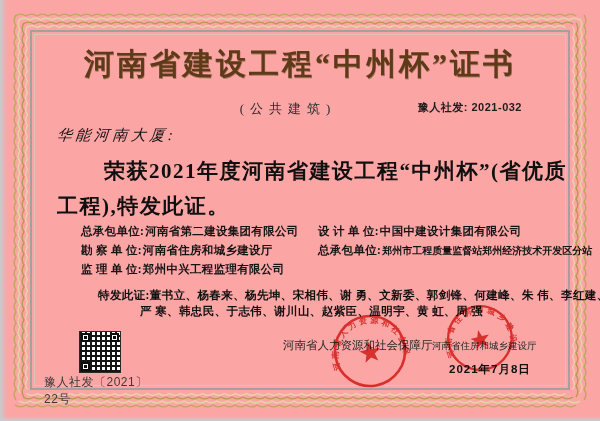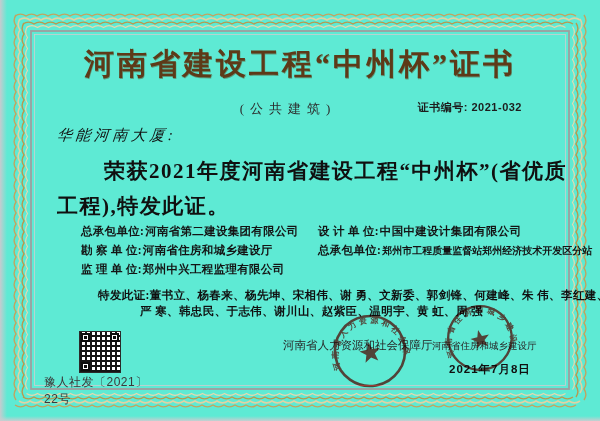--- a/index.html
+++ b/index.html
@@ -1,17 +1,17 @@
 <!DOCTYPE html>
 <html><head>
 <meta charset="utf-8">
 <style>
   html,body{margin:0;padding:0;background:#e7e9ea;}
   .scan{
-    position:relative;width:600px;height:421px;background:#5eead4;overflow:hidden;
+    position:relative;width:600px;height:421px;background:#fca5a5;overflow:hidden;
     font-family:"Liberation Serif","DejaVu Serif",serif;color:#141414;
   }
   .edge-left{position:absolute;left:0;top:0;width:7px;height:100%;
     background:linear-gradient(90deg,#c6cbcf,rgba(246,247,246,0));z-index:9;}
   .edge-bottom{position:absolute;left:0;bottom:0;width:100%;height:5px;
     background:linear-gradient(0deg,#c9cdd0,rgba(246,247,246,0));z-index:9;}
   #borderArt{position:absolute;left:0;top:0;z-index:1;}
   .abs{position:absolute;z-index:3;}
 
   .title{top:44px;left:0;right:0;text-align:center;font-size:30px;font-weight:bold;
@@ -80,21 +80,21 @@
       <path d="M 26.5 27.5 q 5.5 -3.8 11 0 q 5.5 -3.8 11 0 q 5.5 -3.8 11 0 q 5.5 -3.8 11 0 q 5.5 -3.8 11 0 q 5.5 -3.8 11 0 q 5.5 -3.8 11 0 q 5.5 -3.8 11 0 q 5.5 -3.8 11 0 q 5.5 -3.8 11 0 q 5.5 -3.8 11 0 q 5.5 -3.8 11 0 q 5.5 -3.8 11 0 q 5.5 -3.8 11 0 q 5.5 -3.8 11 0 q 5.5 -3.8 11 0 q 5.5 -3.8 11 0 q 5.5 -3.8 11 0 q 5.5 -3.8 11 0 q 5.5 -3.8 11 0 q 5.5 -3.8 11 0 q 5.5 -3.8 11 0 q 5.5 -3.8 11 0 q 5.5 -3.8 11 0 q 5.5 -3.8 11 0 q 5.5 -3.8 11 0 q 5.5 -3.8 11 0 q 5.5 -3.8 11 0 q 5.5 -3.8 11 0 q 5.5 -3.8 11 0 q 5.5 -3.8 11 0 q 5.5 -3.8 11 0 q 5.5 -3.8 11 0 q 5.5 -3.8 11 0 q 5.5 -3.8 11 0 q 5.5 -3.8 11 0 q 5.5 -3.8 11 0 q 5.5 -3.8 11 0 q 5.5 -3.8 11 0 q 5.5 -3.8 11 0 q 5.5 -3.8 11 0 q 5.5 -3.8 11 0 q 5.5 -3.8 11 0 q 5.5 -3.8 11 0 q 5.5 -3.8 11 0 q 5.5 -3.8 11 0 q 5.5 -3.8 11 0 q 5.5 -3.8 11 0 q 5.5 -3.8 11 0" fill="none" stroke="#e6d9ae" stroke-width="1.2"></path>
       <path d="M 26.5 393.5 q 5.5 3.8 11 0 q 5.5 3.8 11 0 q 5.5 3.8 11 0 q 5.5 3.8 11 0 q 5.5 3.8 11 0 q 5.5 3.8 11 0 q 5.5 3.8 11 0 q 5.5 3.8 11 0 q 5.5 3.8 11 0 q 5.5 3.8 11 0 q 5.5 3.8 11 0 q 5.5 3.8 11 0 q 5.5 3.8 11 0 q 5.5 3.8 11 0 q 5.5 3.8 11 0 q 5.5 3.8 11 0 q 5.5 3.8 11 0 q 5.5 3.8 11 0 q 5.5 3.8 11 0 q 5.5 3.8 11 0 q 5.5 3.8 11 0 q 5.5 3.8 11 0 q 5.5 3.8 11 0 q 5.5 3.8 11 0 q 5.5 3.8 11 0 q 5.5 3.8 11 0 q 5.5 3.8 11 0 q 5.5 3.8 11 0 q 5.5 3.8 11 0 q 5.5 3.8 11 0 q 5.5 3.8 11 0 q 5.5 3.8 11 0 q 5.5 3.8 11 0 q 5.5 3.8 11 0 q 5.5 3.8 11 0 q 5.5 3.8 11 0 q 5.5 3.8 11 0 q 5.5 3.8 11 0 q 5.5 3.8 11 0 q 5.5 3.8 11 0 q 5.5 3.8 11 0 q 5.5 3.8 11 0 q 5.5 3.8 11 0 q 5.5 3.8 11 0 q 5.5 3.8 11 0 q 5.5 3.8 11 0 q 5.5 3.8 11 0 q 5.5 3.8 11 0 q 5.5 3.8 11 0" fill="none" stroke="#e6d9ae" stroke-width="1.2"></path>
       <path d="M 27.5 26.5 q -3.8 5.5 0 11 q -3.8 5.5 0 11 q -3.8 5.5 0 11 q -3.8 5.5 0 11 q -3.8 5.5 0 11 q -3.8 5.5 0 11 q -3.8 5.5 0 11 q -3.8 5.5 0 11 q -3.8 5.5 0 11 q -3.8 5.5 0 11 q -3.8 5.5 0 11 q -3.8 5.5 0 11 q -3.8 5.5 0 11 q -3.8 5.5 0 11 q -3.8 5.5 0 11 q -3.8 5.5 0 11 q -3.8 5.5 0 11 q -3.8 5.5 0 11 q -3.8 5.5 0 11 q -3.8 5.5 0 11 q -3.8 5.5 0 11 q -3.8 5.5 0 11 q -3.8 5.5 0 11 q -3.8 5.5 0 11 q -3.8 5.5 0 11 q -3.8 5.5 0 11 q -3.8 5.5 0 11 q -3.8 5.5 0 11 q -3.8 5.5 0 11 q -3.8 5.5 0 11 q -3.8 5.5 0 11 q -3.8 5.5 0 11 q -3.8 5.5 0 11" fill="none" stroke="#e6d9ae" stroke-width="1.2"></path>
       <path d="M 572.5 26.5 q 3.8 5.5 0 11 q 3.8 5.5 0 11 q 3.8 5.5 0 11 q 3.8 5.5 0 11 q 3.8 5.5 0 11 q 3.8 5.5 0 11 q 3.8 5.5 0 11 q 3.8 5.5 0 11 q 3.8 5.5 0 11 q 3.8 5.5 0 11 q 3.8 5.5 0 11 q 3.8 5.5 0 11 q 3.8 5.5 0 11 q 3.8 5.5 0 11 q 3.8 5.5 0 11 q 3.8 5.5 0 11 q 3.8 5.5 0 11 q 3.8 5.5 0 11 q 3.8 5.5 0 11 q 3.8 5.5 0 11 q 3.8 5.5 0 11 q 3.8 5.5 0 11 q 3.8 5.5 0 11 q 3.8 5.5 0 11 q 3.8 5.5 0 11 q 3.8 5.5 0 11 q 3.8 5.5 0 11 q 3.8 5.5 0 11 q 3.8 5.5 0 11 q 3.8 5.5 0 11 q 3.8 5.5 0 11 q 3.8 5.5 0 11 q 3.8 5.5 0 11" fill="none" stroke="#e6d9ae" stroke-width="1.2"></path>
       <rect x="31" y="31" width="538" height="358" fill="none" stroke="#9e9e9e" stroke-width="1.8"></rect>
       <rect x="34.5" y="34.5" width="531" height="351" fill="none" stroke="#cecece" stroke-width="0.8"></rect>
     </svg>
 
   <div class="abs title">河南省建设工程“中州杯”证书</div>
   <div class="abs subtitle">(公共建筑)</div>
-  <div class="abs certno"><span>证书编号:</span> <span>2021-032</span></div>
+  <div class="abs certno"><span>豫人社发:</span> <span>2021-032</span></div>
 
   <div class="abs recipient">华能河南大厦:</div>
 
   <div class="abs bodyline bl1">荣获2021年度河南省建设工程“中州杯”(省优质</div>
   <div class="abs bodyline bl2">工程),特发此证。</div>
 
   <div class="abs units units-left">
     <div class="unit-row"><span>总承包单位:</span><span class="val">河南省第二建设集团有限公司</span></div>
     <div class="unit-row"><span>勘 察 单 位:</span><span class="val">河南省住房和城乡建设厅</span></div>
     <div class="unit-row"><span>监 理 单 位:</span><span class="val">郑州中兴工程监理有限公司</span></div>

